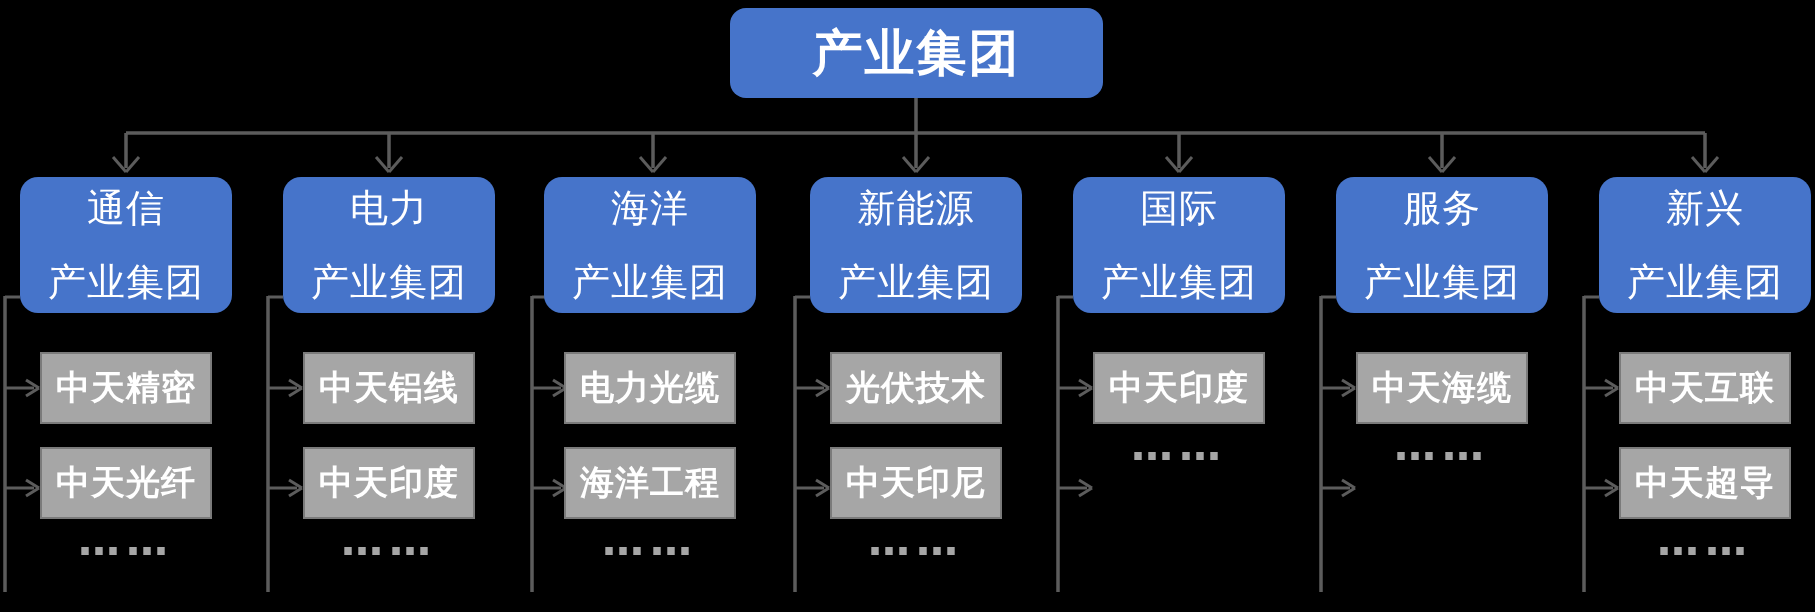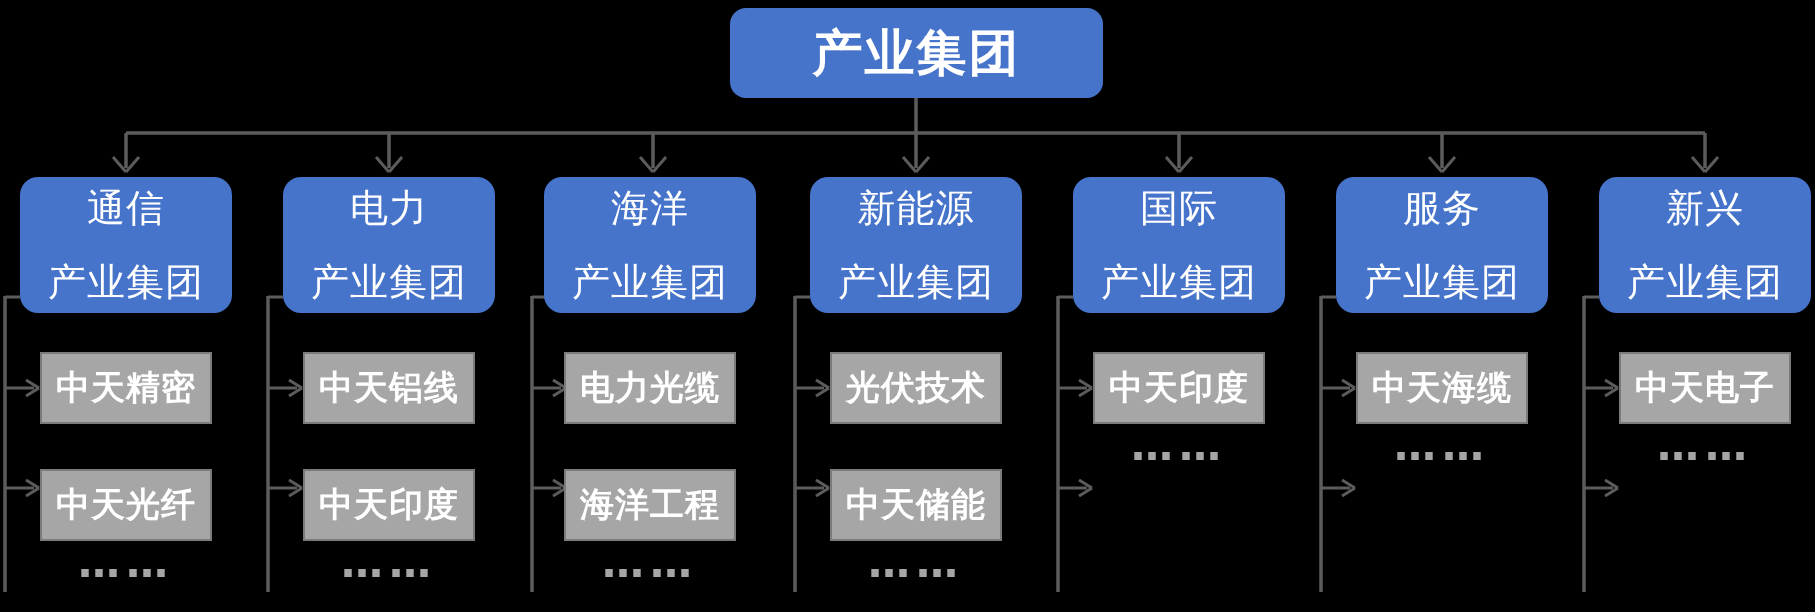--- a/index.html
+++ b/index.html
@@ -37,21 +37,21 @@
   }
   .child-box{
     width:172px;height:72px;box-sizing:border-box;
     margin:0 auto;
     background:var(--node-gray,#A6A6A6);
     border:2px solid var(--gray-border,#7B7B7B);
     display:flex;align-items:center;justify-content:center;
     color:var(--text,#fff);font-size:34px;font-weight:bold;letter-spacing:1px;
   }
   .child-box.first{margin-top:39px;}
-  .child-box.second{margin-top:45px;}
+  .child-box.second{margin-top:23px;}
   .dots{
     margin-top:2px;height:40px;line-height:40px;
     text-align:center;
     color:var(--node-gray,#A6A6A6);
     font-size:42px;font-weight:bold;letter-spacing:6px;
   }
 </style>
 </head>
 <body>
 
@@ -187,21 +187,21 @@
 
   <div class="column" style="left:810px">
     <div class="group-box">
       <span>新能源</span>
       <span>产业集团</span>
     </div>
     <div class="child-box first">
         <span>光伏技术</span>
       </div>
     <div class="child-box second">
-        <span>中天储能</span>
+        <span>中天印尼</span>
       </div>
     <div class="dots">……</div>
   </div>
 
   <div class="column" style="left:1073px">
     <div class="group-box">
       <span>国际</span>
       <span>产业集团</span>
     </div>
     <div class="child-box first">
@@ -220,18 +220,21 @@
       </div>
     <div class="dots">……</div>
   </div>
 
   <div class="column" style="left:1599px">
     <div class="group-box">
       <span>新兴</span>
       <span>产业集团</span>
     </div>
     <div class="child-box first">
-        <span>中天电子</span>
+        <span>中天互联</span>
+      </div>
+    <div class="child-box second">
+        <span>中天超导</span>
       </div>
     <div class="dots">……</div>
   </div>
 
 </div>
 
 </body></html>

